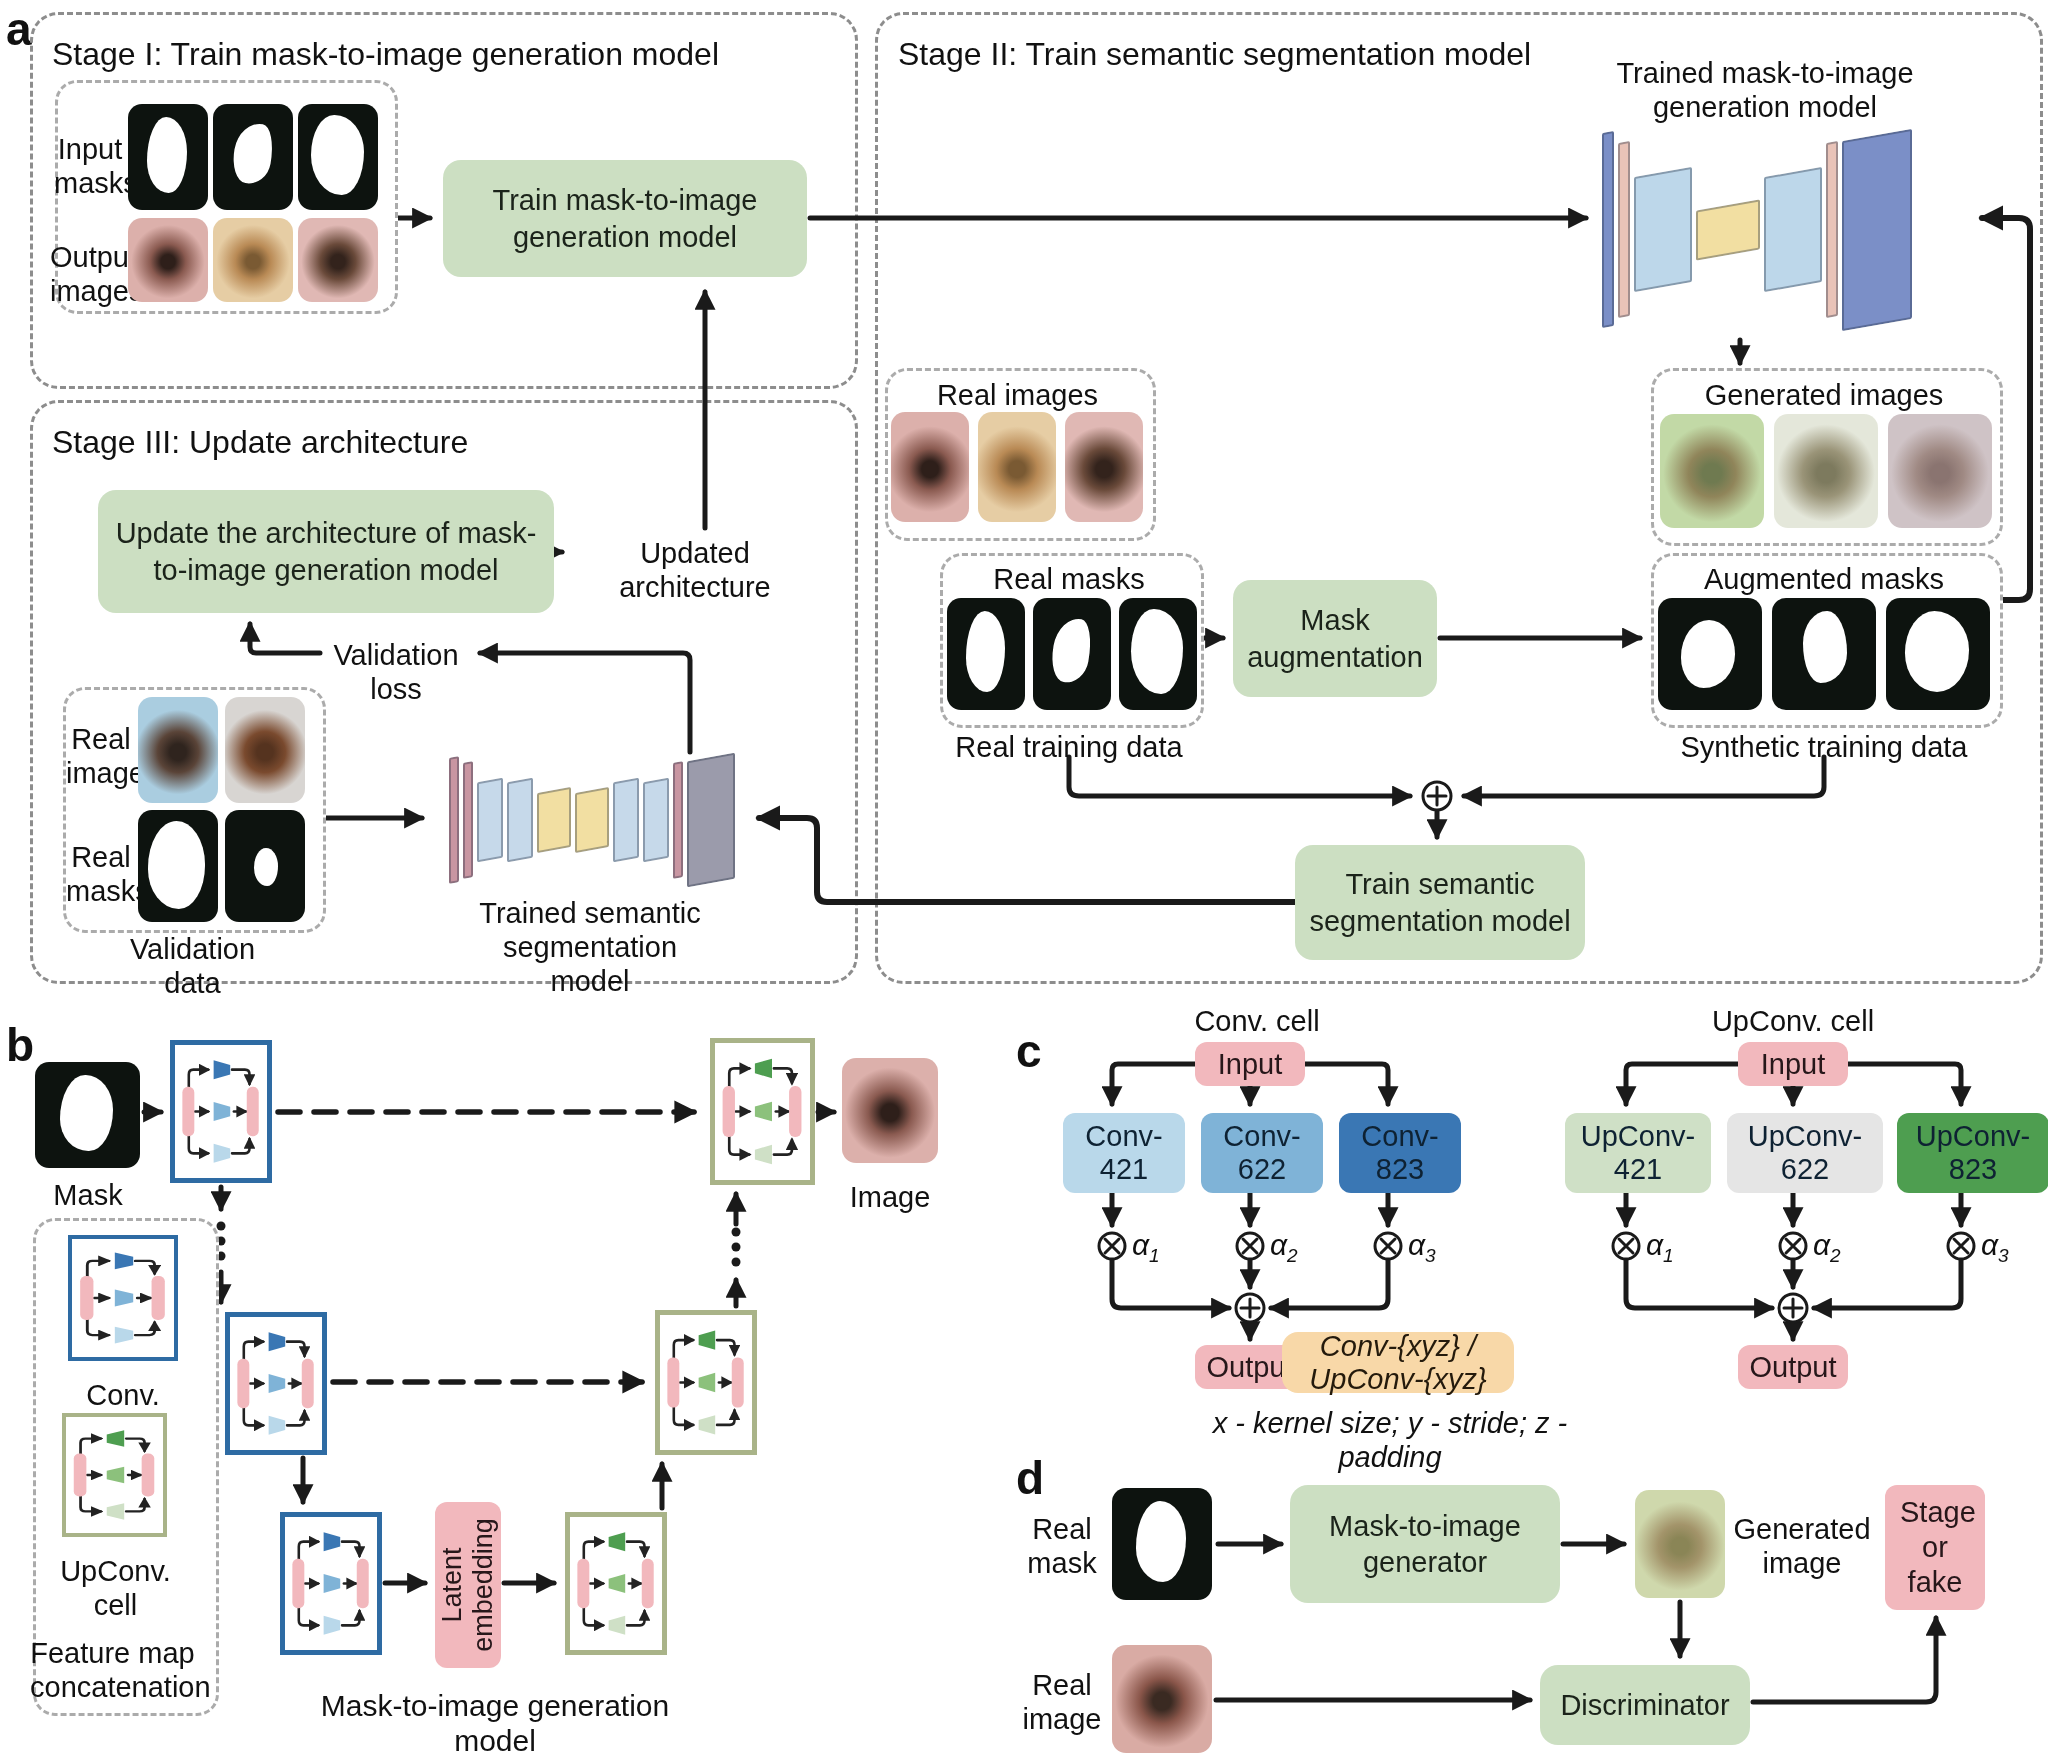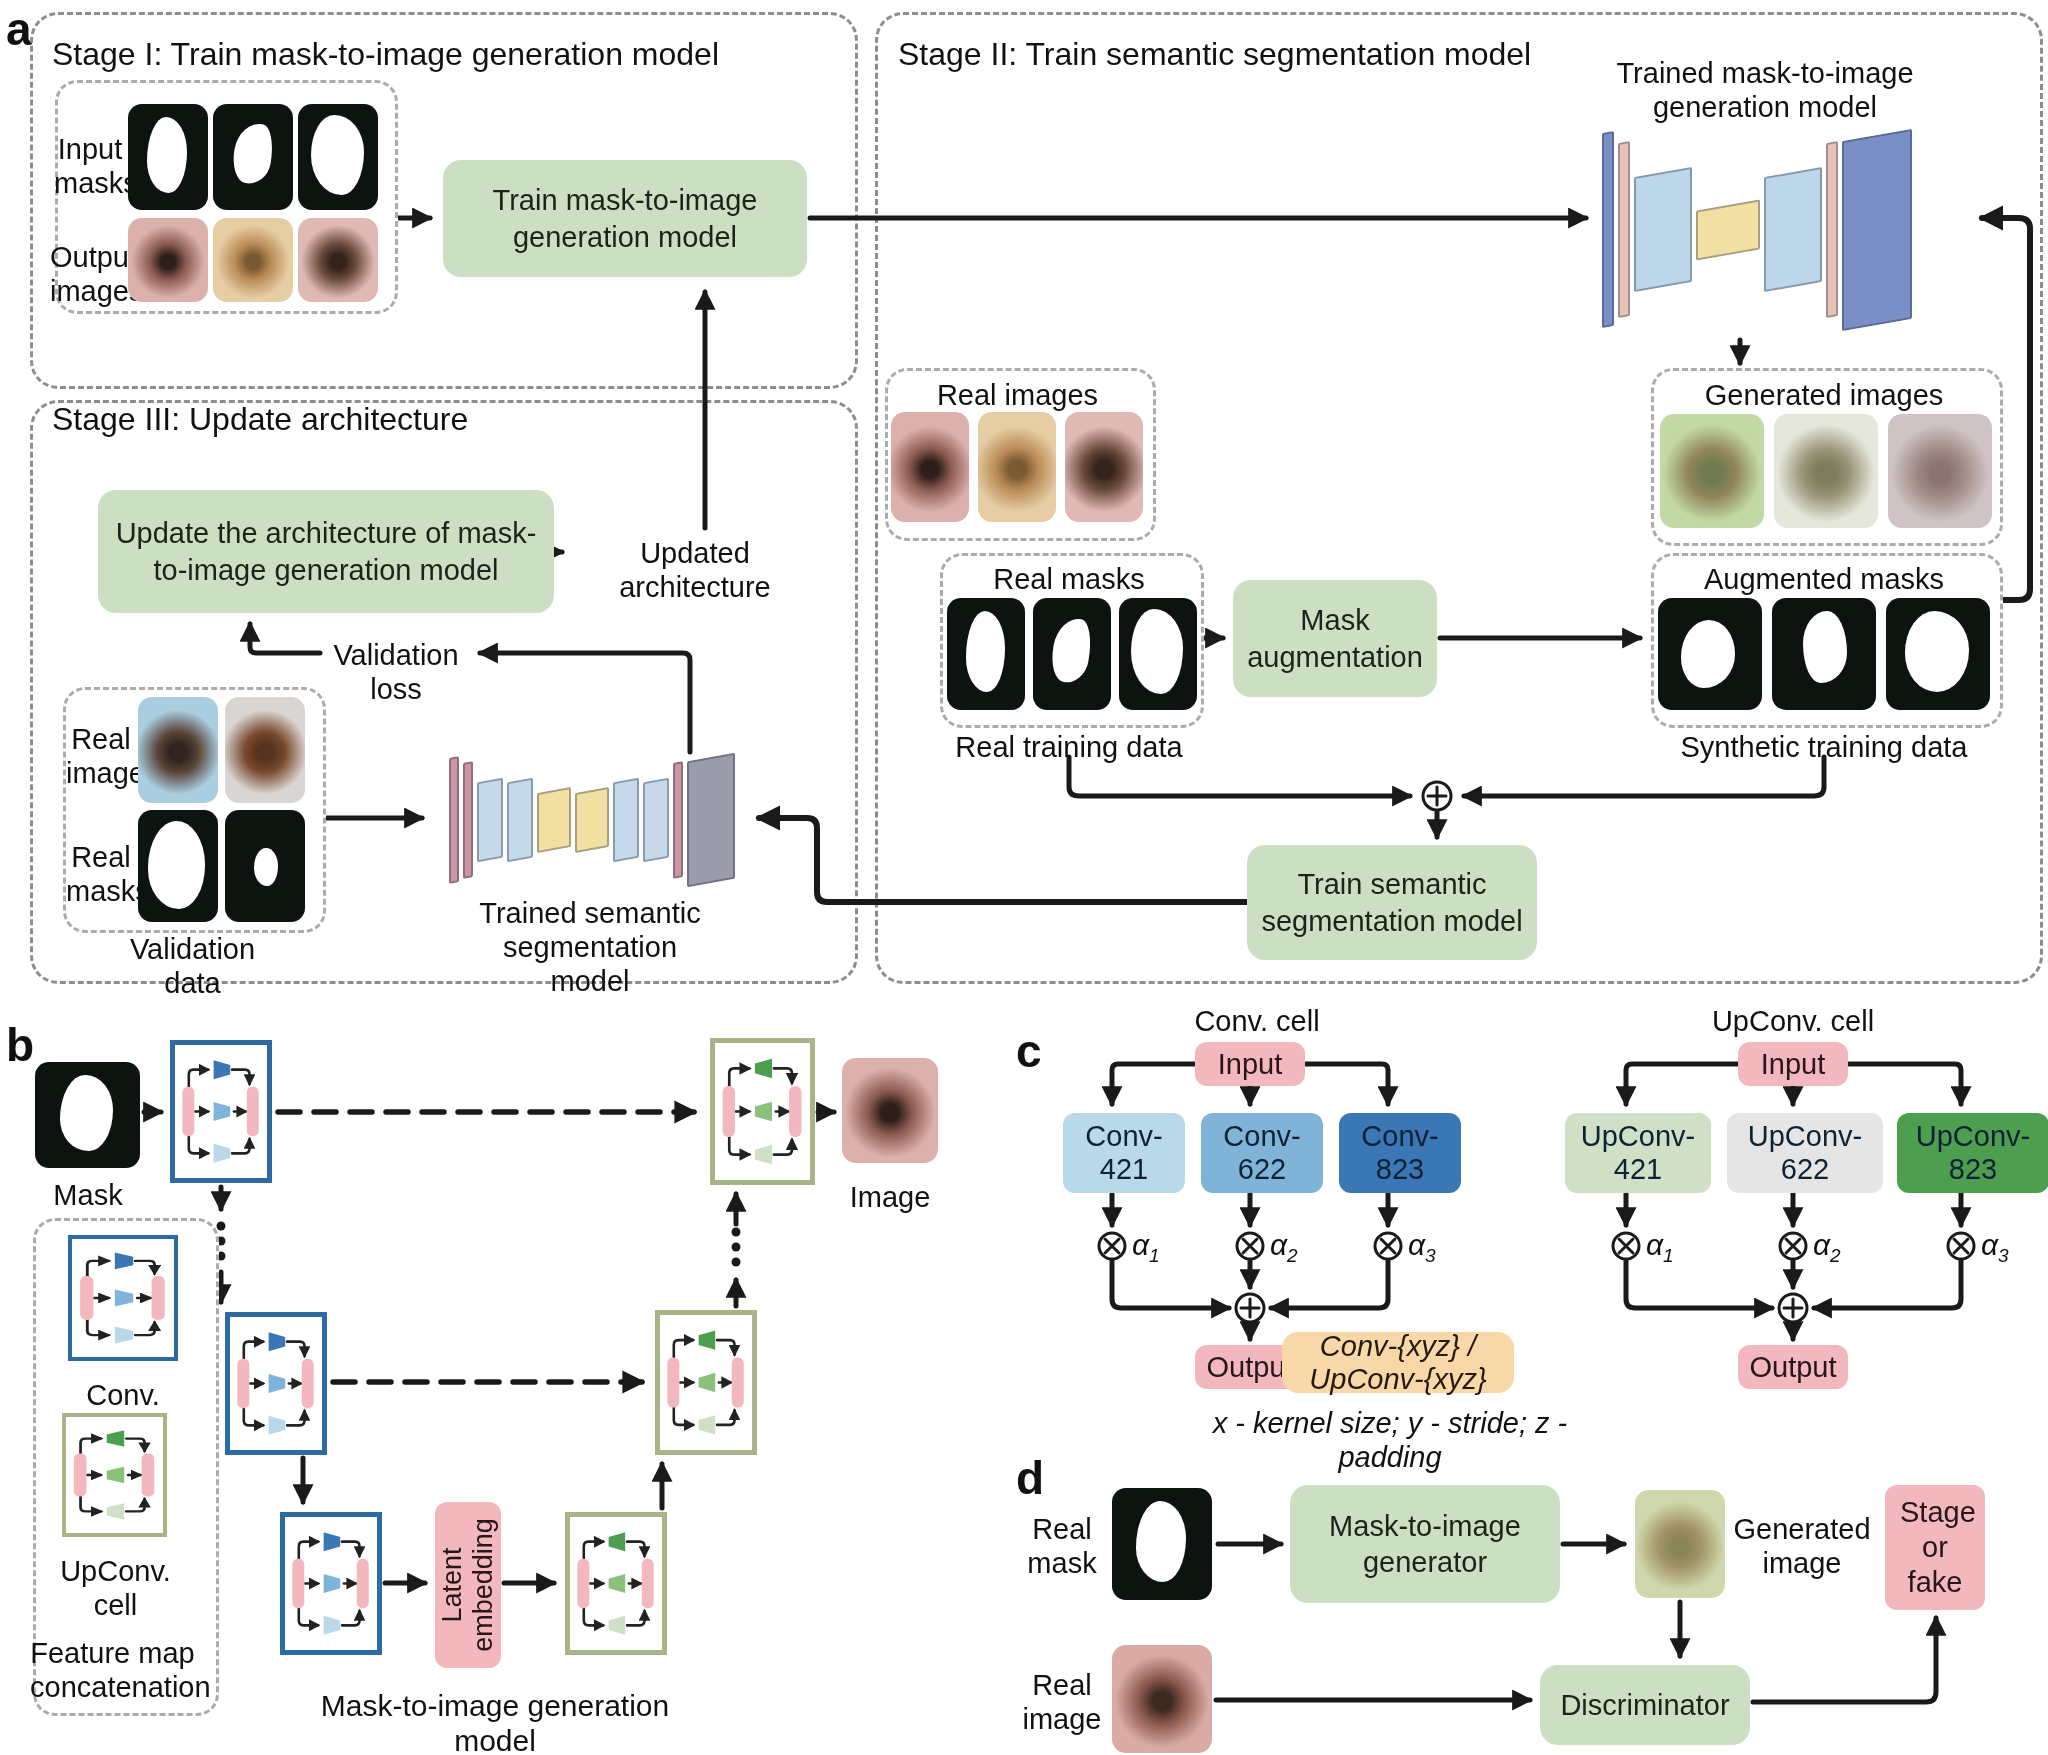--- a/index.html
+++ b/index.html
@@ -161,21 +161,21 @@
         <circle cx="736" cy="1262" r="4.5"></circle>
     </g>
   </svg>
 
   <div class="panel-letter" style="left:6px;top:6px">a</div>
   <div class="dash-outer" style="left:30px;top:12px;width:822px;height:371px"></div>
   <div class="dash-outer" style="left:875px;top:12px;width:1162px;height:966px"></div>
   <div class="dash-outer" style="left:30px;top:400px;width:822px;height:578px"></div>
   <div class="stage-title" style="left:52px;top:36px">Stage I: Train mask-to-image generation model</div>
   <div class="stage-title" style="left:898px;top:36px">Stage II: Train semantic segmentation model</div>
-  <div class="stage-title" style="left:52px;top:401px">Stage III: Update architecture</div>
+  <div class="stage-title" style="left:52px;top:424px">Stage III: Update architecture</div>
 
   <div class="dash-inner z2" style="left:55px;top:80px;width:337px;height:228px"></div>
   <div class="lbl z2" style="left:54px;top:132px;width:72px">Input masks</div>
   <div class="lbl z2" style="left:50px;top:240px;width:80px">Output images</div>
   <div class="mask-thumb mb1 z2" style="left:128px;top:104px;width:80px;height:106px"></div>
   <div class="mask-thumb mb2 z2" style="left:213px;top:104px;width:80px;height:106px"></div>
   <div class="mask-thumb mb3 z2" style="left:298px;top:104px;width:80px;height:106px"></div>
   <div class="lesion-thumb z2" style="left: 128px; top: 218px; width: 80px; height: 84px; background: radial-gradient(circle at 50% 52%, rgb(46, 31, 26) 0%, rgb(46, 31, 26) 12%, rgb(138, 90, 80) 30%, rgb(220, 176, 171) 62%, rgb(220, 176, 171) 100%);"></div>
   <div class="lesion-thumb z2" style="left: 213px; top: 218px; width: 80px; height: 84px; background: radial-gradient(circle at 50% 52%, rgb(122, 90, 51) 0%, rgb(122, 90, 51) 12%, rgb(185, 138, 85) 30%, rgb(230, 205, 164) 62%, rgb(230, 205, 164) 100%);"></div>
   <div class="lesion-thumb z2" style="left: 298px; top: 218px; width: 80px; height: 84px; background: radial-gradient(circle at 50% 52%, rgb(51, 35, 28) 0%, rgb(51, 35, 28) 12%, rgb(106, 74, 58) 30%, rgb(224, 184, 180) 62%, rgb(224, 184, 180) 100%);"></div>
@@ -213,21 +213,21 @@
 
   <div class="gbox z2" style="left:1233px;top:580px;width:204px;height:117px">Mask augmentation</div>
 
   <div class="dash-inner z2" style="left:1651px;top:553px;width:346px;height:169px"></div>
   <div class="lbl z2" style="left:1651px;top:562px;width:346px">Augmented masks</div>
   <div class="mask-thumb mb4 z2" style="left:1658px;top:598px;width:104px;height:112px"></div>
   <div class="mask-thumb mb5 z2" style="left:1772px;top:598px;width:104px;height:112px"></div>
   <div class="mask-thumb mb6 z2" style="left:1886px;top:598px;width:104px;height:112px"></div>
   <div class="lbl z2" style="left:1651px;top:730px;width:346px">Synthetic training data</div>
 
-  <div class="gbox z2" style="left:1247px;top:845px;width:290px;height:115px">Train semantic segmentation model</div>
+  <div class="gbox z2" style="left:1295px;top:845px;width:290px;height:115px">Train semantic segmentation model</div>
 
   <div class="gbox z2" style="left:98px;top:490px;width:456px;height:123px">Update the architecture of mask-to-image generation model</div>
   <div class="lbl z2" style="left:570px;top:536px;width:250px">Updated architecture</div>
   <div class="lbl z2" style="left:326px;top:638px;width:140px">Validation loss</div>
   <div class="dash-inner z2" style="left:63px;top:687px;width:257px;height:240px"></div>
   <div class="lbl z2" style="left:66px;top:722px;width:70px">Real images</div>
   <div class="lbl z2" style="left:66px;top:840px;width:70px">Real masks</div>
   <div class="lesion-thumb z2" style="left: 138px; top: 697px; width: 80px; height: 106px; background: radial-gradient(circle at 50% 52%, rgb(47, 36, 30) 0%, rgb(47, 36, 30) 12%, rgb(90, 68, 56) 30%, rgb(170, 205, 224) 62%, rgb(170, 205, 224) 100%);"></div>
   <div class="lesion-thumb z2" style="left: 225px; top: 697px; width: 80px; height: 106px; background: radial-gradient(circle at 50% 52%, rgb(85, 51, 31) 0%, rgb(85, 51, 31) 12%, rgb(122, 74, 46) 30%, rgb(216, 213, 210) 62%, rgb(216, 213, 210) 100%);"></div>
   <div class="mask-thumb mb7 z2" style="left:138px;top:810px;width:80px;height:112px"></div>

